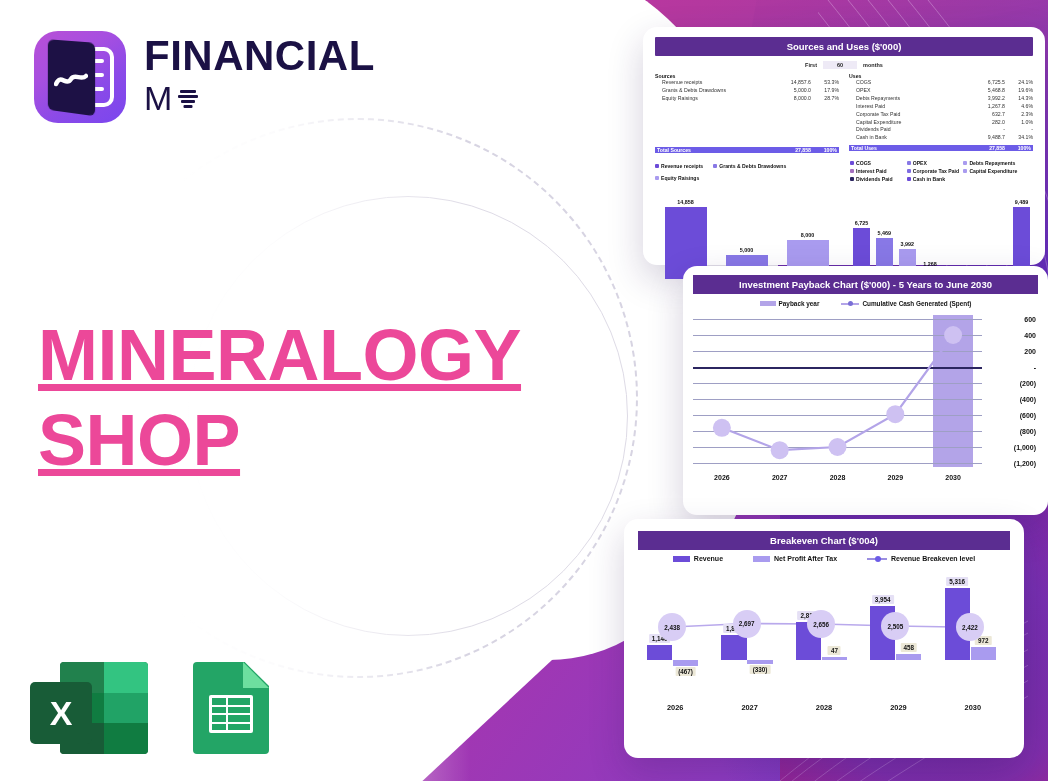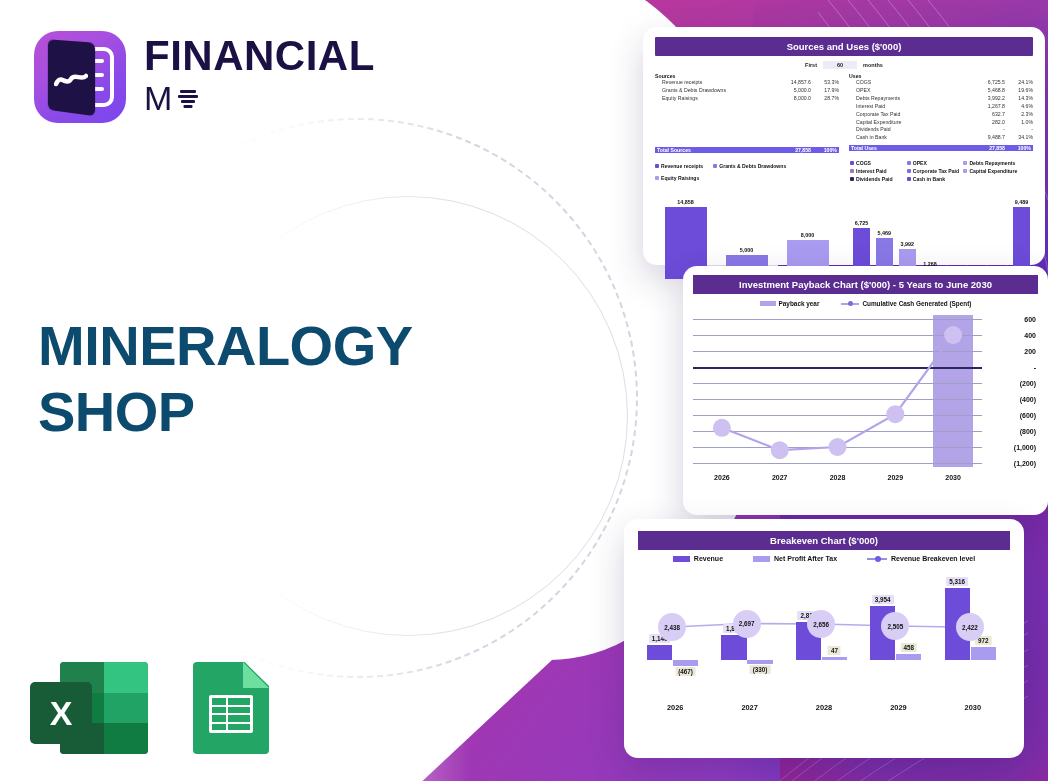--- a/index.html
+++ b/index.html
@@ -87,21 +87,21 @@
   .logo-oglyph { display:inline-block; position:relative; width:22px; height:26px; margin:0 2px; }
   .logo-oglyph b { position:absolute; left:50%; transform:translateX(-50%); background:#1b1145; border-radius:1px; }
   .logo-oglyph b:nth-child(1){ top:5px; width:16px; height:3px; }
   .logo-oglyph b:nth-child(2){ top:10px; width:20px; height:3px; }
   .logo-oglyph b:nth-child(3){ top:15px; width:14px; height:3px; }
   .logo-oglyph b:nth-child(4){ top:20px; width:9px; height:3px; }
 
   
   .headline {
     position:absolute; left:38px; top:313px; width:470px;
-    font-size:56px; font-weight:700; color:#0c4a6e; line-height:1.18; letter-spacing:-.5px;
+    font-size:72px; font-weight:700; color:#ec4899; line-height:1.18; letter-spacing:-.5px;text-decoration:underline;
   }
 
   
   .app-icons { position:absolute; left:30px; top:662px; display:flex; gap:45px; align-items:center; }
   .xl { position:relative; width:118px; height:92px; }
   .xl-body { position:absolute; left:30px; top:0; width:88px; height:92px; border-radius:4px; overflow:hidden; background:#1e6e42; display:grid; grid-template-columns:1fr 1fr; grid-template-rows:1fr 1fr 1fr; }
   .xl-body span:nth-child(1){ background:#21814d; }
   .xl-body span:nth-child(2){ background:#33c481; }
   .xl-body span:nth-child(3){ background:#107c41; }
   .xl-body span:nth-child(4){ background:#21a366; }
@@ -524,21 +524,21 @@
     <div class="pb-xlabs" id="pb-xlabs">
         <span>2026</span>
         <span>2027</span>
         <span>2028</span>
         <span>2029</span>
         <span>2030</span>
       </div>
   </div>
 
   <div class="card card3">
-    <div class="c3title">Breakeven Chart ($'000)</div>
+    <div class="c3title">Breakeven Chart ($'004)</div>
 
     <div class="be-legend">
       <span><i class="sw" style="background:#6c4cd8"></i><b>Revenue</b></span>
       <span><i class="sw" style="background:#a99bef"></i><b>Net Profit After Tax</b></span>
       <span><i class="lnsw"></i><b>Revenue Breakeven level</b></span>
     </div>
 
     <div class="be-plot" id="be-plot">
       <svg id="be-line" style="position:absolute;left:0;top:0;width:100%;height:100%;" preserveAspectRatio="none" viewBox="0 0 372 122">
           <polyline points="34.224000000000004,54.979683972911964 108.62400000000001,51.47178329571106 183.024,52.027088036117384 257.424,54.07223476297968 331.824,55.19638826185102" fill="none" stroke="#b9a9ec" stroke-width="1.6"></polyline>

